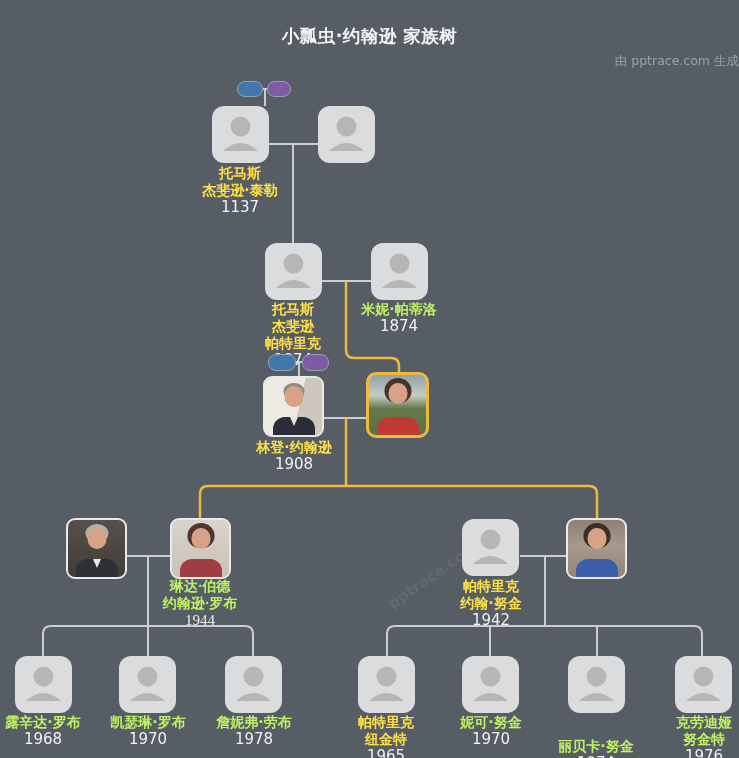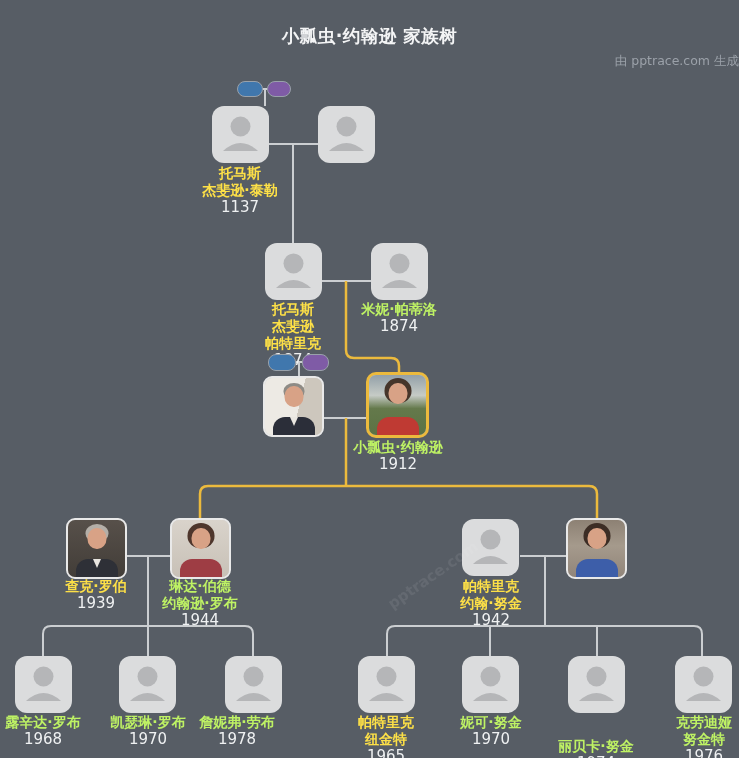--- a/index.html
+++ b/index.html
@@ -81,24 +81,24 @@
   .pos-g4c{left:66px;top:510px;}   .pos-g4l{left:170px;top:510px;}
   .pos-g4p{left:462px;top:511px;}  .pos-g4u{left:566px;top:510px;}
   .pos-g5a{left:15px;top:648px;}   .pos-g5b{left:119px;top:648px;}
   .pos-g5c{left:225px;top:648px;}  .pos-g5d{left:358px;top:648px;}
   .pos-g5e{left:462px;top:648px;}  .pos-g5f{left:568px;top:648px;}
   .pos-g5g{left:675px;top:648px;}
   
   .lb-g1f{left:175px;top:157px;}
   .lb-g2f{left:228px;top:293px;}   .lb-g2m{left:334px;top:293px;}
   .lb-g3f{left:229px;top:431px;}   .lb-g3s{left:333px;top:431px;}
-  .lb-g4c{left:31px;top:570px;}    .lb-g4l{left:135px;top:570px;}
+  .lb-g4c{left:31px;top:570px;}    .lb-g4l{left:135px;top:570px;font-family:Liberation Serif, serif;}
   .lb-g4p{left:426px;top:570px;}   .lb-g4u{left:532px;top:570px;}
   .lb-g5a{left:-22px;top:706px;}   .lb-g5b{left:83px;top:706px;}
-  .lb-g5c{left:172px;top:706px;}   .lb-g5d{left:321px;top:706px;}
+  .lb-g5c{left:189px;top:706px;}   .lb-g5d{left:321px;top:706px;}
   .lb-g5e{left:426px;top:706px;}   .lb-g5f{left:531px;top:730px;}
   .lb-g5g{left:639px;top:706px;}
   .bottom-bar{position:absolute;left:0;bottom:0;width:739px;height:6px;background:#42474e;}
 </style>
 </head>
 <body>
 
 <div class="stage">
 
   <svg class="lines" width="739" height="758" viewBox="0 0 739 758">
@@ -180,23 +180,23 @@
     <div class="ph-hair hr-lyndon"></div>
     <div class="ph-head"></div>
     <div class="ph-body bd-lyndon bd-suit"></div>
   </div>
   <div class="card photo subject pos-g3s">
     <div class="ph-bg bg-ladybird"></div>
     <div class="ph-hair hr-ladybird"></div>
     <div class="ph-head"></div>
     <div class="ph-body bd-ladybird"></div>
   </div>
-  <div class="label lb-g3s">
-    <div class="nm female">小瓢虫·约翰逊</div>
-    <div class="yr">1912</div>
+  <div class="label lb-g3f">
+    <div class="nm male">林登·约翰逊</div>
+    <div class="yr">1908</div>
   </div>
 
   <div class="chip chip-m chip2m"></div>
   <div class="chip chip-f chip2f"></div>
 
   <div class="card photo pos-g4c">
     <div class="ph-bg bg-chuck"></div>
     <div class="ph-hair hr-chuck"></div>
     <div class="ph-head"></div>
     <div class="ph-body bd-chuck bd-suit"></div>
@@ -211,24 +211,20 @@
     <svg viewBox="0 0 57 57">
         <circle cx="28.5" cy="20.5" r="10"></circle>
         <path d="M11 45 Q28.5 29 46 45 Z"></path>
       </svg>
   </div>
   <div class="card photo pos-g4u">
     <div class="ph-bg bg-luci"></div>
     <div class="ph-hair hr-luci"></div>
     <div class="ph-head"></div>
     <div class="ph-body bd-luci"></div>
-  </div>
-  <div class="label lb-g4c">
-    <div class="nm male">查克·罗伯</div>
-    <div class="yr">1939</div>
   </div>
   <div class="label lb-g4l">
     <div class="nm female">琳达·伯德</div>
     <div class="nm female">约翰逊·罗布</div>
     <div class="yr">1944</div>
   </div>
   <div class="label lb-g4p">
     <div class="nm male">帕特里克</div>
     <div class="nm male">约翰·努金</div>
     <div class="yr">1942</div>

